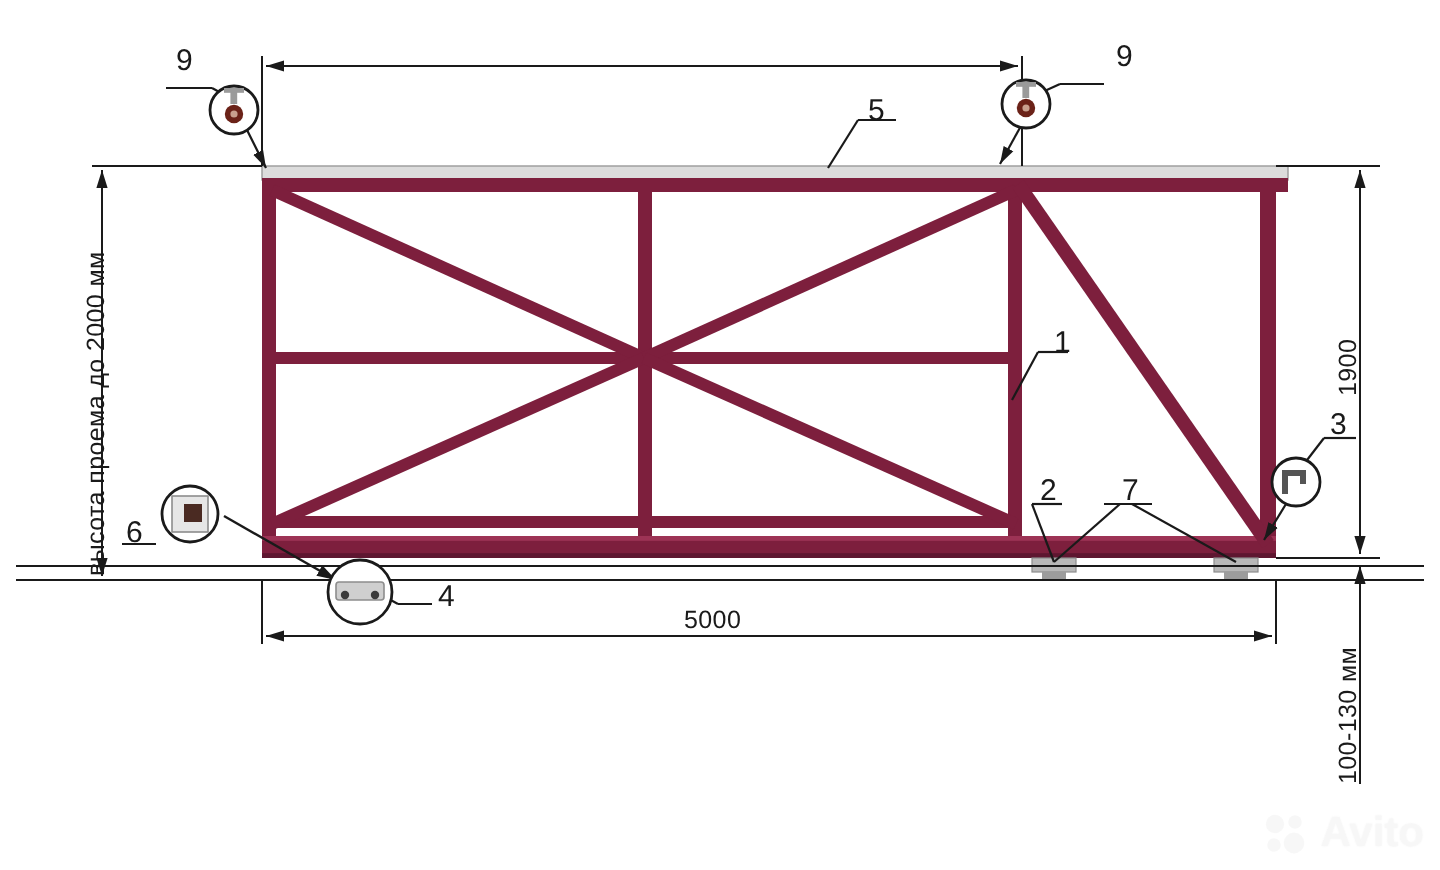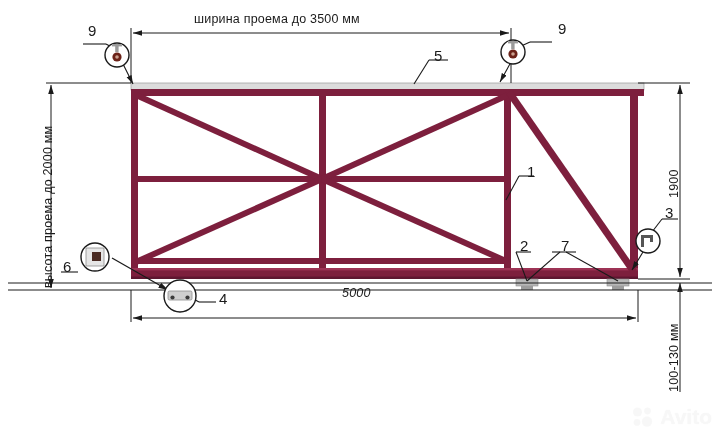--- a/index.html
+++ b/index.html
@@ -189,29 +189,28 @@
     </g>
 
     <g>
       <circle cx="180" cy="296" r="16" fill="#ffffff" stroke="#1a1a1a" stroke-width="1.4"></circle>
       <rect x="168" y="291" width="24" height="9" rx="1.5" fill="#cfcfcf" stroke="#8d8d8d" stroke-width="0.8"></rect>
       <circle cx="172.5" cy="297.5" r="2.1" fill="#3b3b3b"></circle>
       <circle cx="187.5" cy="297.5" r="2.1" fill="#3b3b3b"></circle>
     </g>
   </svg>
 
-  <div class="lbl dim-text" style="left:194px;top:12px;">ширина проема до 3500 мм</div>
 
   <div class="lbl dim-text vert-l" style="left:41px;top:288px;">высота проема до 2000 мм</div>
 
   <div class="lbl dim-text vert-r" style="left:667px;top:198px;">1900</div>
 
   <div class="lbl dim-text vert-r" style="left:667px;top:392px;">100-130 мм</div>
 
-  <div class="lbl dim-text" style="left:342px;top:286px;font-style:italic;">5000</div>
+  <div class="lbl dim-text" style="left:342px;top:303px;">5000</div>
 
   <div class="lbl num-text" style="left:527px;top:163px;">1</div>
   <div class="lbl num-text" style="left:520px;top:237px;">2</div>
   <div class="lbl num-text" style="left:665px;top:204px;">3</div>
   <div class="lbl num-text" style="left:219px;top:290px;">4</div>
   <div class="lbl num-text" style="left:434px;top:47px;">5</div>
   <div class="lbl num-text" style="left:63px;top:258px;">6</div>
   <div class="lbl num-text" style="left:561px;top:237px;">7</div>
   <div class="lbl num-text" style="left:88px;top:22px;">9</div>
   <div class="lbl num-text" style="left:558px;top:20px;">9</div>

